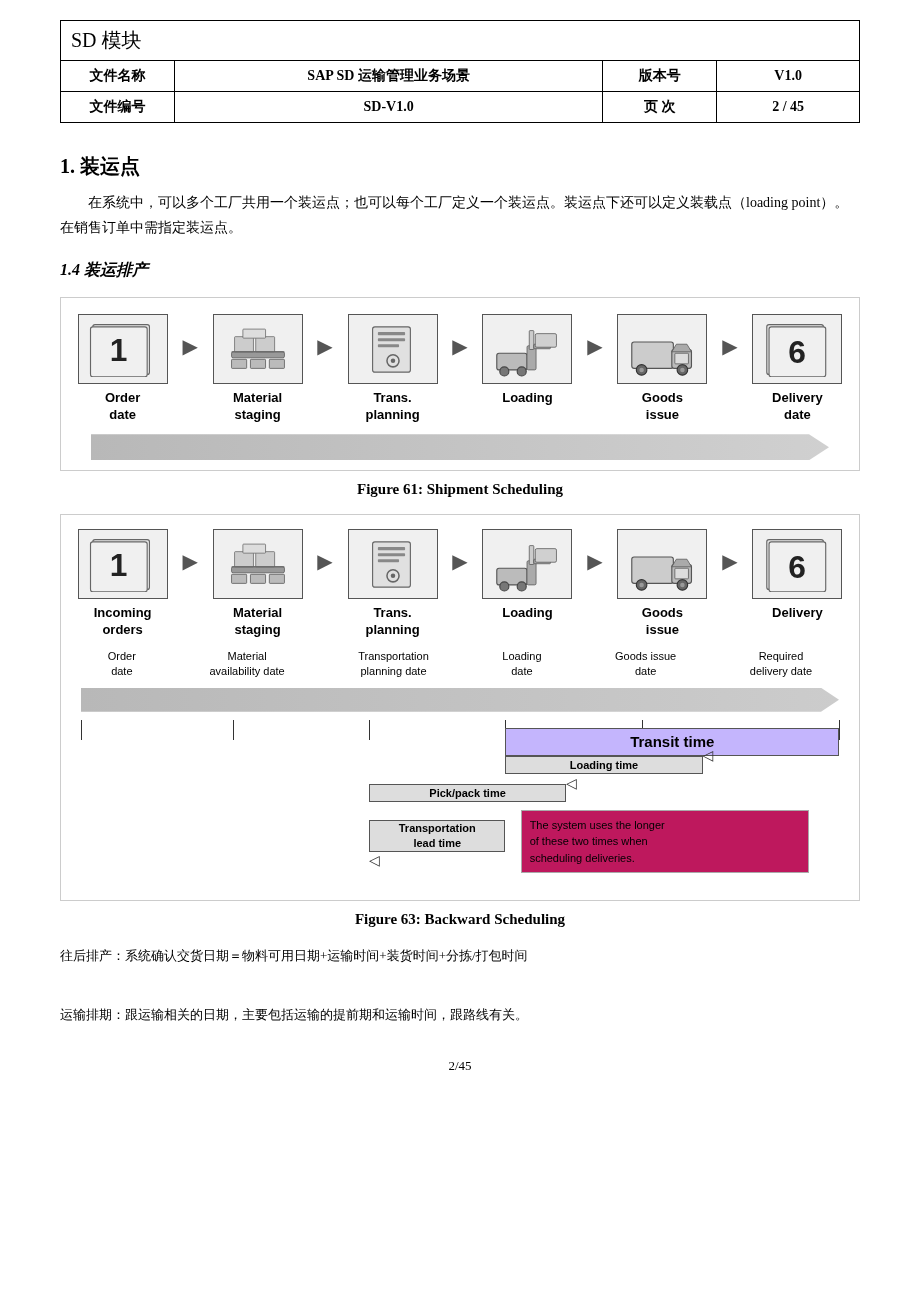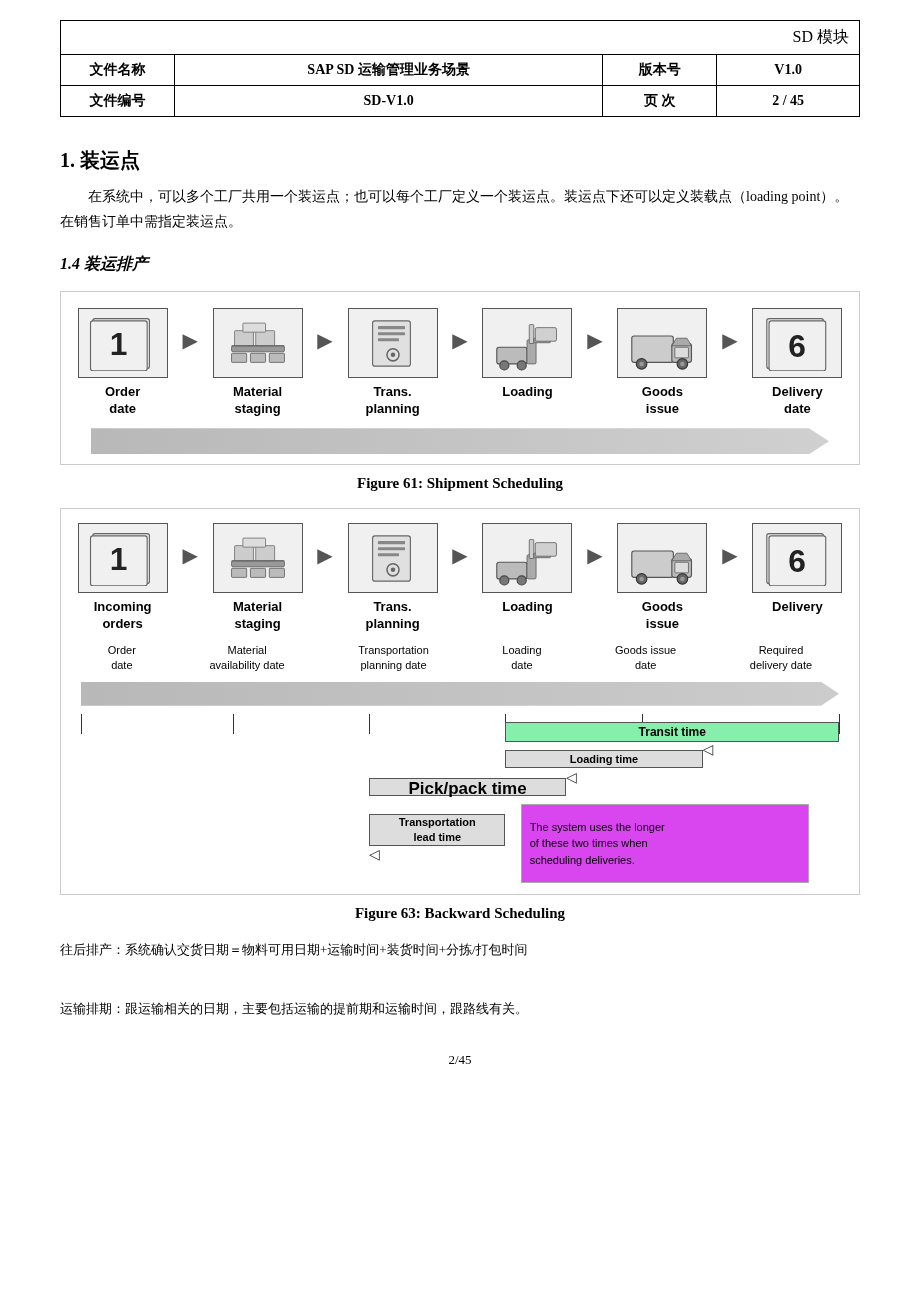--- a/index.html
+++ b/index.html
@@ -20,23 +20,23 @@
       margin-bottom: 30px;
     }
     .header-table td, .header-table th {
       border: 1px solid #000;
       padding: 6px 10px;
       text-align: center;
       font-size: 14px;
       font-weight: bold;
     }
     .header-table .title-row td {
-      font-size: 16px;
+      font-size: 20px;
       font-weight: normal;
-      text-align: right;
+      text-align: left;
     }
     .header-table .info-row td {
       text-align: center;
     }
     .bold { font-weight: bold; }
 
     
     h1.section-title {
       font-size: 20px;
       font-weight: bold;
@@ -411,38 +411,38 @@
 
   <div style="position: relative; height: 170px; margin: 0 10px;">
 
     <div style="position:absolute; left:0%; top:0; width:1px; height:20px; background:#333;"></div>
     <div style="position:absolute; left:20%; top:0; width:1px; height:20px; background:#333;"></div>
     <div style="position:absolute; left:38%; top:0; width:1px; height:20px; background:#333;"></div>
     <div style="position:absolute; left:56%; top:0; width:1px; height:20px; background:#333;"></div>
     <div style="position:absolute; left:74%; top:0; width:1px; height:20px; background:#333;"></div>
     <div style="position:absolute; left:100%; top:0; width:1px; height:20px; background:#333;"></div>
 
-    <div style="position:absolute; top:8px; left:56%; width:44%; height:20px; border:1px solid #555; background:#86efac; display:flex; align-items:center; justify-content:center; font-size:12px; font-family:Arial,sans-serif; font-weight:bold;">
+    <div style="position:absolute; top:8px; left:56%; width:44%; height:28px; border:1px solid #555; background:#c4b5fd; display:flex; align-items:center; justify-content:center; font-size:15px; font-family:Arial,sans-serif; font-weight:bold;">
       <span>Transit time</span>
     </div>
 
     <div style="position:absolute; top:36px; left:56%; width:26%; height:18px; border:1px solid #555; background:#ddd; display:flex; align-items:center; justify-content:center; font-size:11px; font-family:Arial,sans-serif; font-weight:bold;">
       <span>Loading time</span>
     </div>
 
-    <div style="position:absolute; top:64px; left:38%; width:26%; height:18px; border:1px solid #555; background:#ddd; display:flex; align-items:flex-start; justify-content:center; font-size:17px; font-family:Arial,sans-serif; font-weight:bold;">
+    <div style="position:absolute; top:64px; left:38%; width:26%; height:18px; border:1px solid #555; background:#ddd; display:flex; align-items:center; justify-content:center; font-size:11px; font-family:Arial,sans-serif; font-weight:bold;">
       <span>Pick/pack time</span>
     </div>
 
     <div style="position:absolute; top:100px; left:38%; width:18%; height:32px; border:1px solid #555; background:#ddd; display:flex; align-items:center; justify-content:center; font-size:11px; font-family:Arial,sans-serif; font-weight:bold; text-align:center; line-height:1.3;">
       <span style="white-space:pre-line;">Transportation
 lead time</span>
     </div>
 
-    <div style="position:absolute; top:90px; left:58%; width:38%; border:1px solid #aaa; background:#d946ef; padding:14px 8px; font-size:11px; font-family:Arial,sans-serif; line-height:1.5;">
+    <div style="position:absolute; top:90px; left:58%; width:38%; border:1px solid #aaa; background:#be185d; padding:6px 8px; font-size:11px; font-family:Arial,sans-serif; line-height:1.5;">
       <span style="white-space:pre-line;">The system uses the longer
 of these two times when
 scheduling deliveries.</span>
     </div>
 
     <div style="position:absolute; top:27px; left:82%; font-size:14px; color:#333;">◁</div>
     <div style="position:absolute; top:55px; left:64%; font-size:14px; color:#333;">◁</div>
     <div style="position:absolute; top:132px; left:38%; font-size:14px; color:#333;">◁</div>
   </div>
 </div>

